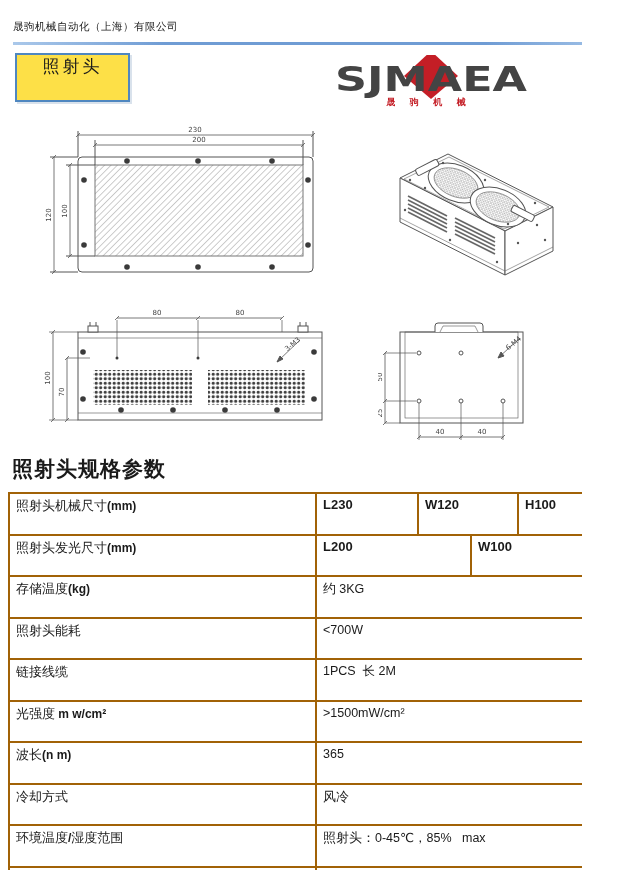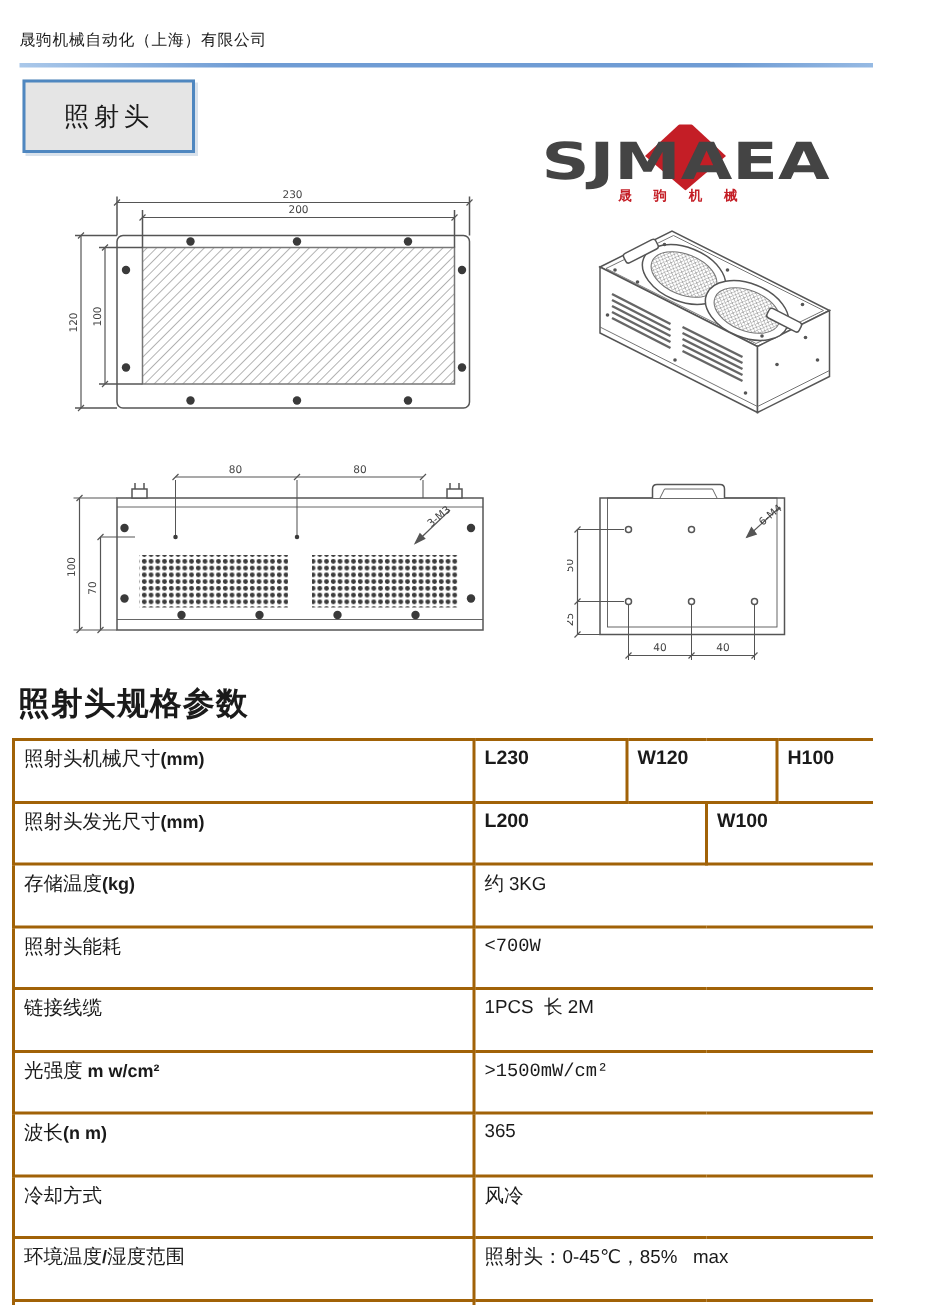--- a/index.html
+++ b/index.html
@@ -2,38 +2,38 @@
 <html><head>
 <meta charset="utf-8">
 <style>
   html,body{margin:0;padding:0;background:#fff;}
   .page{position:relative;width:582px;height:870px;background:#fff;overflow:hidden;
         font-family:"Liberation Serif","DejaVu Serif",serif;color:#1a1a1a;}
   .company{position:absolute;left:13px;top:20px;font-size:10.5px;letter-spacing:.5px;}
   .hline{position:absolute;left:13px;top:42px;width:606px;height:2.5px;
          background:linear-gradient(90deg,#aac8ea,#6f9cd4 25%,#6f9cd4 78%,#a5c5e9);}
   .product-box{position:absolute;left:15px;top:53px;width:111px;height:45px;
-               background:#e5e5e5;border:2px solid #4f87c0;box-shadow:2px 2px 0 rgba(120,150,185,.28);
-               display:flex;align-items:center;justify-content:center;}
+               background:#fde047;border:2px solid #4f87c0;box-shadow:2px 2px 0 rgba(120,150,185,.28);
+               display:flex;align-items:flex-start;justify-content:center;}
   .product-box span{font-size:17px;letter-spacing:3px;}
-  .logo{position:absolute;left:356px;top:55px;width:202px;height:56px;margin-top:28px;}
+  .logo{position:absolute;left:330px;top:55px;width:202px;height:56px;}
   .logo-sub{position:absolute;left:0;top:41px;width:198px;text-align:center;color:#c41e26;
             font-size:9px;font-weight:bold;letter-spacing:6px;font-family:"Liberation Sans",sans-serif;}
   .drawing{position:absolute;}
   .sec-title{position:absolute;left:12px;top:455px;font-size:21px;font-weight:bold;letter-spacing:1px;}
   table.spec{position:absolute;left:8px;top:492px;width:610px;border-collapse:collapse;
              table-layout:fixed;border:2px solid #000;}
   table.spec td{border:2px solid #a16207;vertical-align:top;padding:3px 6px 0 6px;height:36.5px;
                 font-size:13px;overflow:hidden;}
   td.lbl{padding-left:5px;}
   .lb{font-family:"Liberation Sans","DejaVu Sans",sans-serif;font-weight:bold;font-size:12px;}
   td.cc{text-align:left;font-family:"Liberation Sans",sans-serif;font-weight:bold;font-size:12.5px;}
   .vp{white-space:pre-wrap;}
   .vb{font-family:"Liberation Sans","DejaVu Sans",sans-serif;font-weight:normal;font-size:12.5px;white-space:pre-wrap;}
-  .vm{font-family:Liberation Mono, monospace;font-size:12.5px;}
+  .vm{font-family:Liberation Sans, sans-serif;font-size:12.5px;}
   svg text{font-family:"DejaVu Sans","Liberation Sans",sans-serif;fill:#444;}
 </style>
 </head>
 <body>
 
 <div class="page">
 
   <div class="company">晟驹机械自动化（上海）有限公司</div>
   <div class="hline"></div>
 

